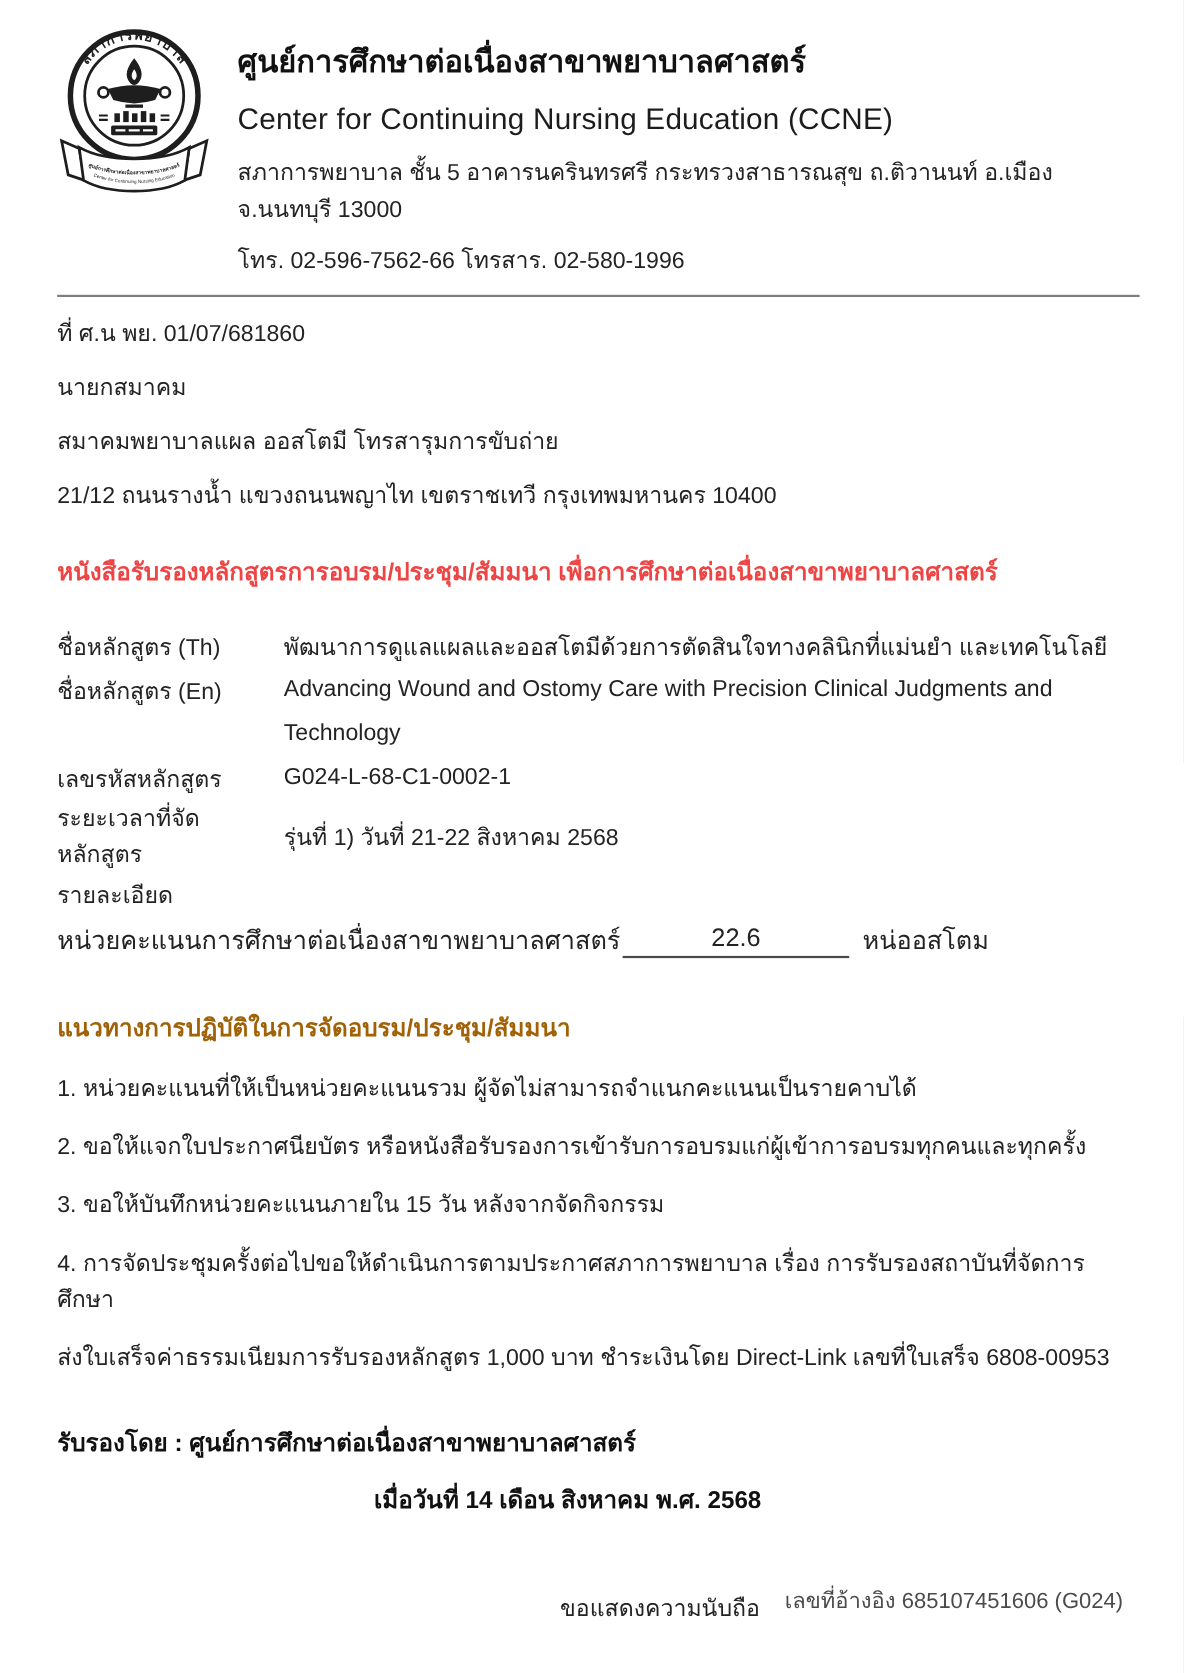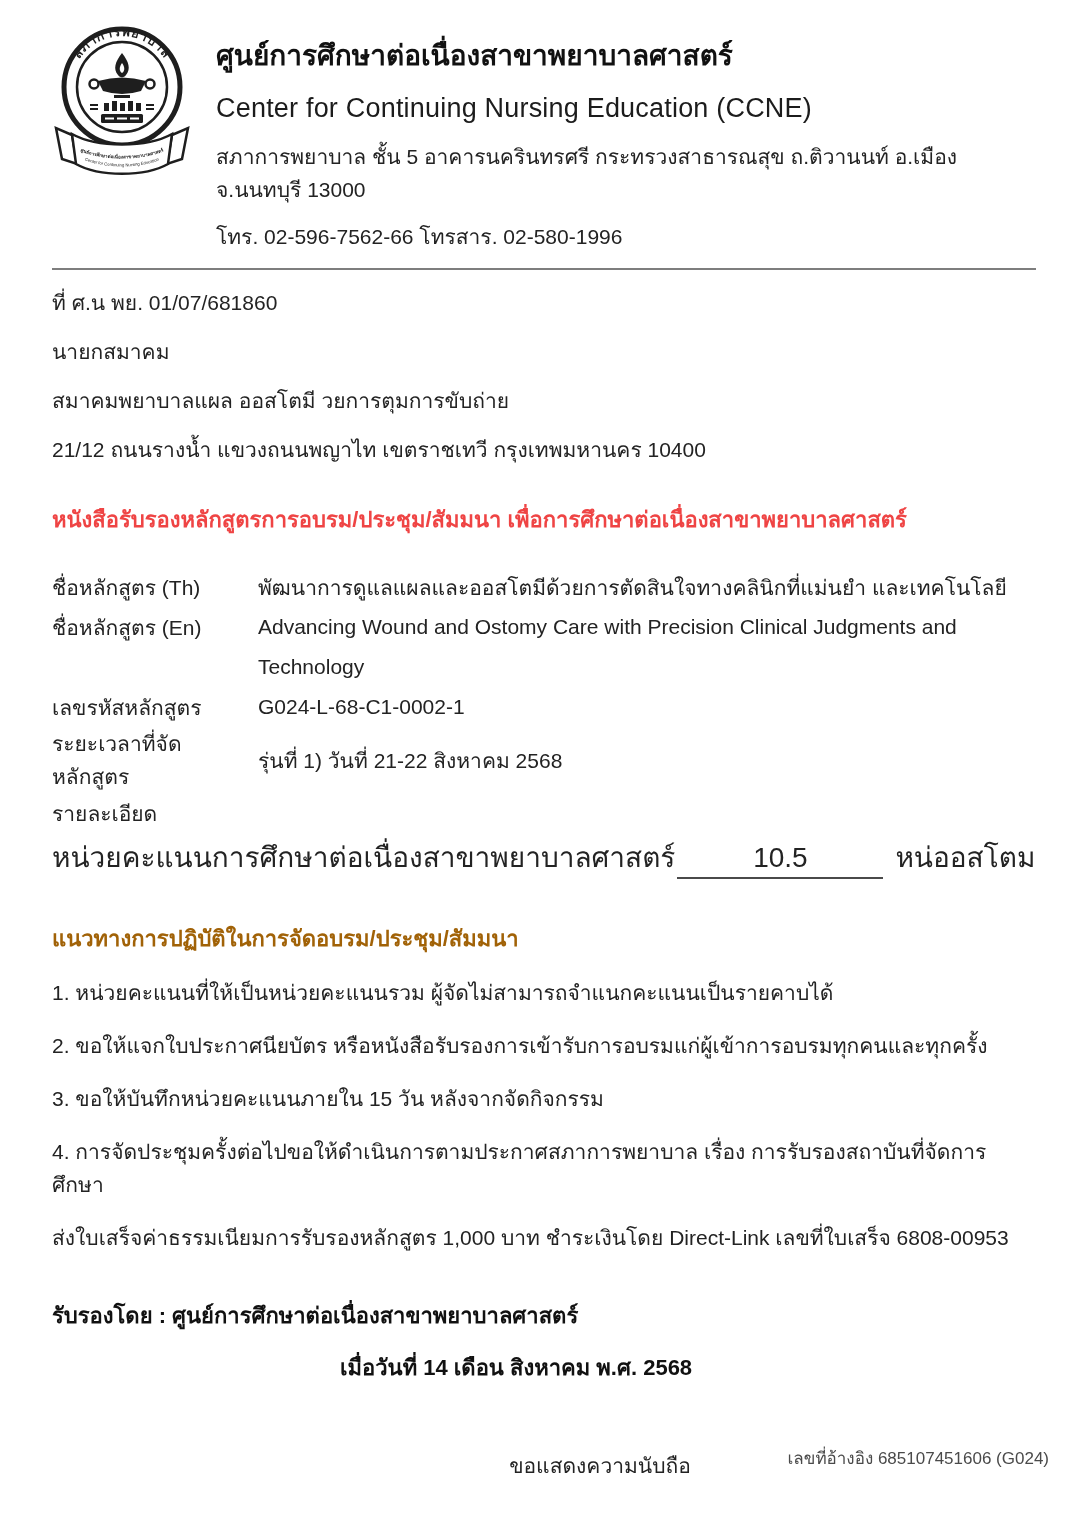--- a/index.html
+++ b/index.html
@@ -30,21 +30,21 @@
   .letter-info { margin-top: 10px; }
   .letter-info p { font-size: 21px; margin: 16px 0; }
 
   .subject { font-size: 22px; font-weight: 700; color: #ef4444; margin-top: 36px; }
 
   
   .course { margin-top: 30px; font-size: 21px; }
   .course-row { display: grid; grid-template-columns: 206px 1fr; min-height: 40px; align-items: center; }
   .course-row .val { padding-right: 10px; }
 
-  .points-line { display: flex; align-items: flex-end; min-height: 40px; font-size: 28px; margin-top: 2px; }
+  .points-line { display: flex; align-items: center; min-height: 40px; font-size: 23px; margin-top: 2px; }
   .points-underline {
     display: inline-block; width: 206px; text-align: center;
     border-bottom: 2px solid #4a4a4a; padding-bottom: 3px; margin-left: 2px;
   }
   .points-suffix { margin-left: 12px; }
 
   
   .guidelines-heading { font-size: 22px; font-weight: 700; color: #a16207; margin-top: 42px; }
   .guidelines p { font-size: 21px; margin: 20px 0; }
 
@@ -52,22 +52,22 @@
   .certify { margin-top: 44px; }
   .certify-by { font-size: 22px; font-weight: 700; color: #111; margin-top: 28px; }
   .certify-date { font-size: 22px; font-weight: 700; color: #111; margin-top: 17px; margin-left: 288px; }
 
   
   .signature { margin-top: 64px; padding-left: 112px; text-align: center; }
   .signature p { font-size: 21px; margin: 17px 0; }
 
   
   .footer-ref {
-    position: absolute; right: 27px; bottom: 50px;
-    font-size: 17px; color: #4a4a4a;
+    position: absolute; right: 55px; bottom: 50px;
+    font-size: 20px; color: #4a4a4a;
   }
 </style>
 </head>
 <body>
 
 <div class="page">
 
   <div class="header">
     <div class="logo-wrap">
       <svg width="140" height="154" viewBox="0 0 140 154">
@@ -131,21 +131,21 @@
       <div class="org-en">Center for Continuing Nursing Education (CCNE)</div>
       <p class="org-addr">สภาการพยาบาล ชั้น 5 อาคารนครินทรศรี กระทรวงสาธารณสุข ถ.ติวานนท์ อ.เมือง จ.นนทบุรี 13000</p>
       <p class="org-phone">โทร. 02-596-7562-66 โทรสาร. 02-580-1996</p>
     </div>
   </div>
   <hr class="header-rule">
 
   <div class="letter-info">
     <p>ที่ ศ.น พย. 01/07/681860</p>
     <p>นายกสมาคม</p>
-    <p>สมาคมพยาบาลแผล ออสโตมี วยการตุมการขับถ่าย</p>
+    <p>สมาคมพยาบาลแผล ออสโตมี โทรสารุมการขับถ่าย</p>
     <p>21/12 ถนนรางน้ำ แขวงถนนพญาไท เขตราชเทวี กรุงเทพมหานคร 10400</p>
   </div>
 
   <h2 class="subject">หนังสือรับรองหลักสูตรการอบรม/ประชุม/สัมมนา เพื่อการศึกษาต่อเนื่องสาขาพยาบาลศาสตร์</h2>
 
   <div class="course">
     <div class="course-row">
       <div class="lbl">ชื่อหลักสูตร (Th)</div>
       <div class="val">พัฒนาการดูแลแผลและออสโตมีด้วยการตัดสินใจทางคลินิกที่แม่นยำ และเทคโนโลยี</div>
     </div>
@@ -164,21 +164,21 @@
     <div class="course-row">
       <div class="lbl">ระยะเวลาที่จัดหลักสูตร</div>
       <div class="val">รุ่นที่ 1) วันที่ 21-22 สิงหาคม 2568</div>
     </div>
     <div class="course-row">
       <div class="lbl">รายละเอียด</div>
       <div class="val"></div>
     </div>
     <div class="points-line">
       <span>หน่วยคะแนนการศึกษาต่อเนื่องสาขาพยาบาลศาสตร์</span>
-      <span class="points-underline">10.5</span>
+      <span class="points-underline">22.6</span>
       <span class="points-suffix">หน่ออสโตม</span>
     </div>
   </div>
 
   <h2 class="guidelines-heading">แนวทางการปฏิบัติในการจัดอบรม/ประชุม/สัมมนา</h2>
   <div class="guidelines">
     <p>1. หน่วยคะแนนที่ให้เป็นหน่วยคะแนนรวม ผู้จัดไม่สามารถจำแนกคะแนนเป็นรายคาบได้</p>
     <p>2. ขอให้แจกใบประกาศนียบัตร หรือหนังสือรับรองการเข้ารับการอบรมแก่ผู้เข้าการอบรมทุกคนและทุกครั้ง</p>
     <p>3. ขอให้บันทึกหน่วยคะแนนภายใน 15 วัน หลังจากจัดกิจกรรม</p>
     <p>4. การจัดประชุมครั้งต่อไปขอให้ดำเนินการตามประกาศสภาการพยาบาล เรื่อง การรับรองสถาบันที่จัดการศึกษา</p>

